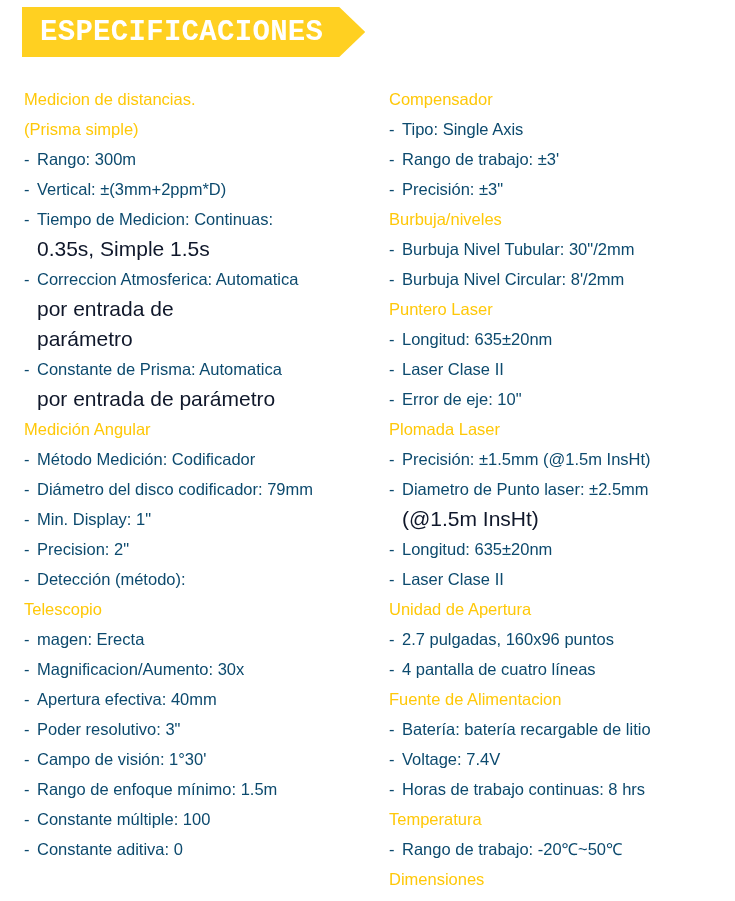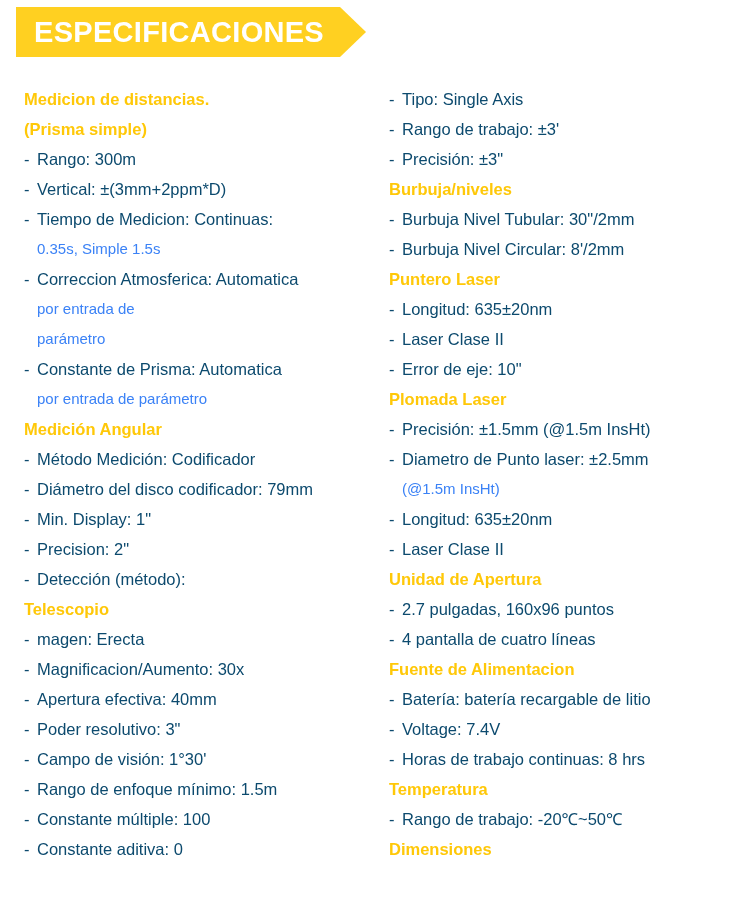--- a/index.html
+++ b/index.html
@@ -15,23 +15,24 @@
   }
   .page {
     position: relative;
     width: 735px;
     height: 901px;
   }
 
   
   .banner-wrap {
     position: absolute;
-    left: 16px;
+    left: 22px;
     top: 7px;
     height: 50px;
+    font-family: Liberation Mono, monospace;
   }
   .banner {
     position: relative;
     height: 50px;
     display: flex;
     align-items: center;
     background: #FFD021;
     padding: 0 14px 0 18px;
     
     clip-path: polygon(0 0, calc(100% - 26px) 0, 100% 50%, calc(100% - 26px) 100%, 0 100%);
@@ -62,37 +63,37 @@
     padding-left: 24px;
   }
   .col-right {
     width: 355px;
     padding-left: 9px;
   }
 
   .section-heading {
     color: #FFC808;
     font-size: 16.5px;
-    font-weight: bold;
+    font-weight: normal;
     line-height: 30px;
     white-space: nowrap;
   }
   .spec-item {
     color: #0c4a6e;
     font-size: 16.5px;
     line-height: 30px;
     white-space: nowrap;
   }
   .spec-item .dash {
     display: inline-block;
     width: 13px;
   }
   .cont-line {
-    color: #3b82f6;
-    font-size: 15px;
+    color: #0f172a;
+    font-size: 21px;
     line-height: 30px;
     padding-left: 13px;
     white-space: nowrap;
   }
 </style>
 </head>
 <body>
 
 <div class="page">
 
@@ -125,20 +126,21 @@
         <div class="spec-item"><span class="dash">-</span><span>magen: Erecta</span></div>
         <div class="spec-item"><span class="dash">-</span><span>Magnificacion/Aumento: 30x</span></div>
         <div class="spec-item"><span class="dash">-</span><span>Apertura efectiva: 40mm</span></div>
         <div class="spec-item"><span class="dash">-</span><span>Poder resolutivo: 3"</span></div>
         <div class="spec-item"><span class="dash">-</span><span>Campo de visión: 1°30'</span></div>
         <div class="spec-item"><span class="dash">-</span><span>Rango de enfoque mínimo: 1.5m</span></div>
         <div class="spec-item"><span class="dash">-</span><span>Constante múltiple: 100</span></div>
         <div class="spec-item"><span class="dash">-</span><span>Constante aditiva: 0</span></div>
       </div>
     <div class="col col-right">
+        <div class="section-heading">Compensador</div>
         <div class="spec-item"><span class="dash">-</span><span>Tipo: Single Axis</span></div>
         <div class="spec-item"><span class="dash">-</span><span>Rango de trabajo: ±3'</span></div>
         <div class="spec-item"><span class="dash">-</span><span>Precisión: ±3"</span></div>
         <div class="section-heading">Burbuja/niveles</div>
         <div class="spec-item"><span class="dash">-</span><span>Burbuja Nivel Tubular: 30"/2mm</span></div>
         <div class="spec-item"><span class="dash">-</span><span>Burbuja Nivel Circular: 8'/2mm</span></div>
         <div class="section-heading">Puntero Laser</div>
         <div class="spec-item"><span class="dash">-</span><span>Longitud: 635±20nm</span></div>
         <div class="spec-item"><span class="dash">-</span><span>Laser Clase II</span></div>
         <div class="spec-item"><span class="dash">-</span><span>Error de eje: 10"</span></div>

